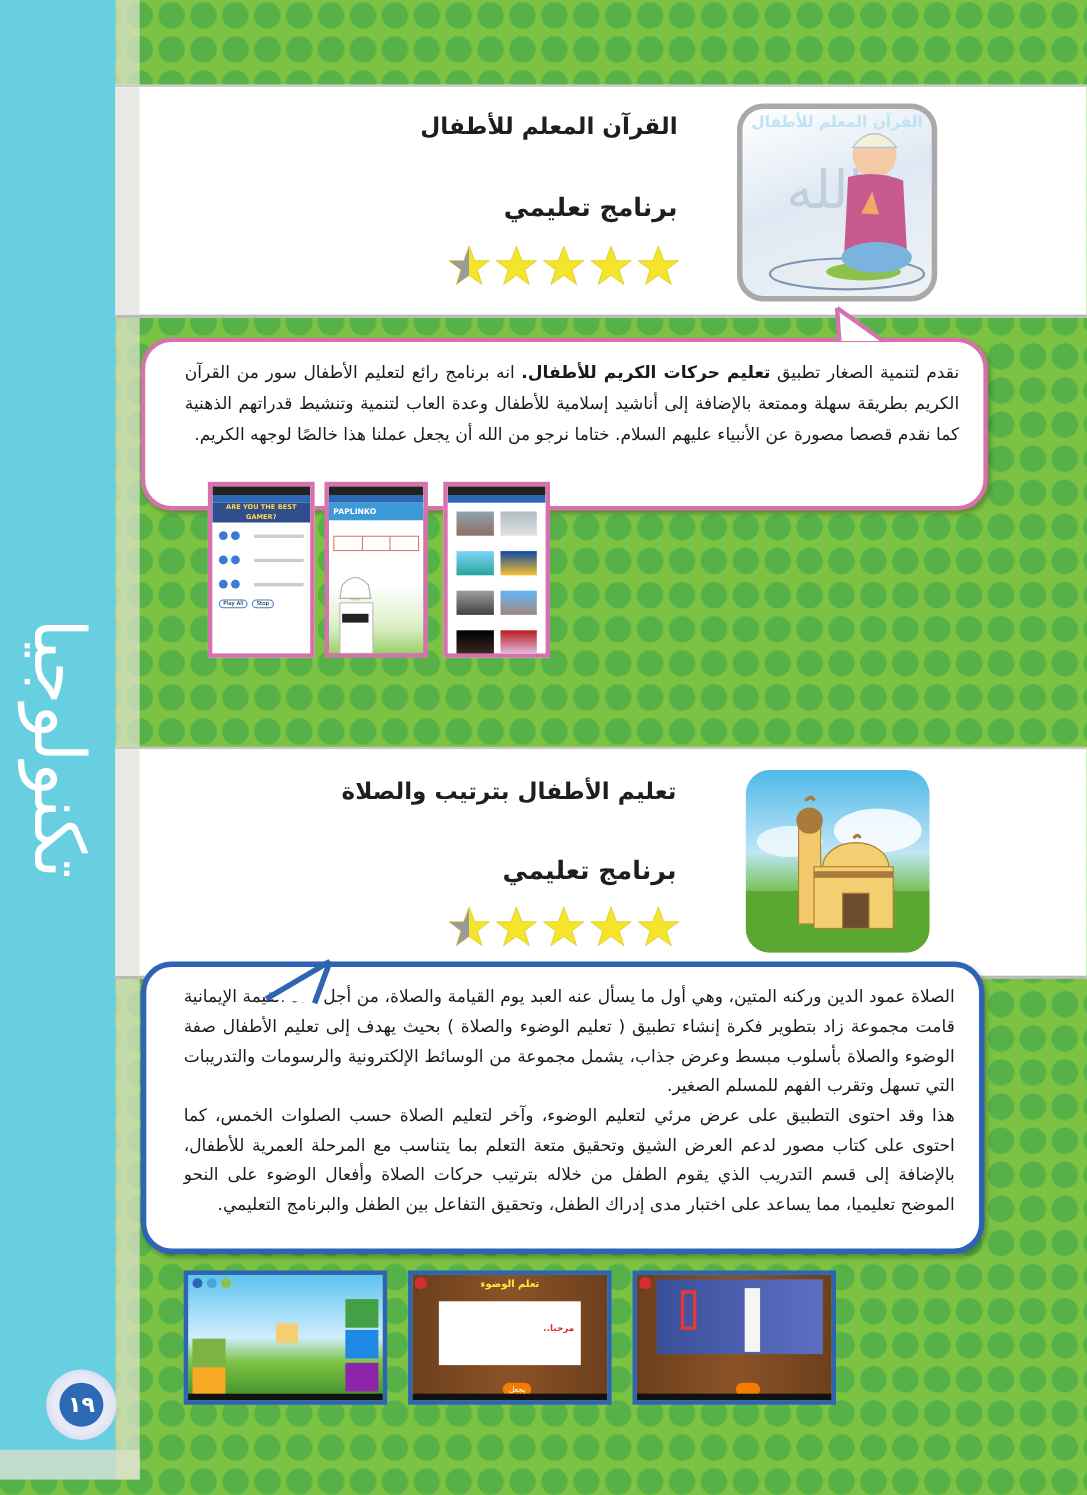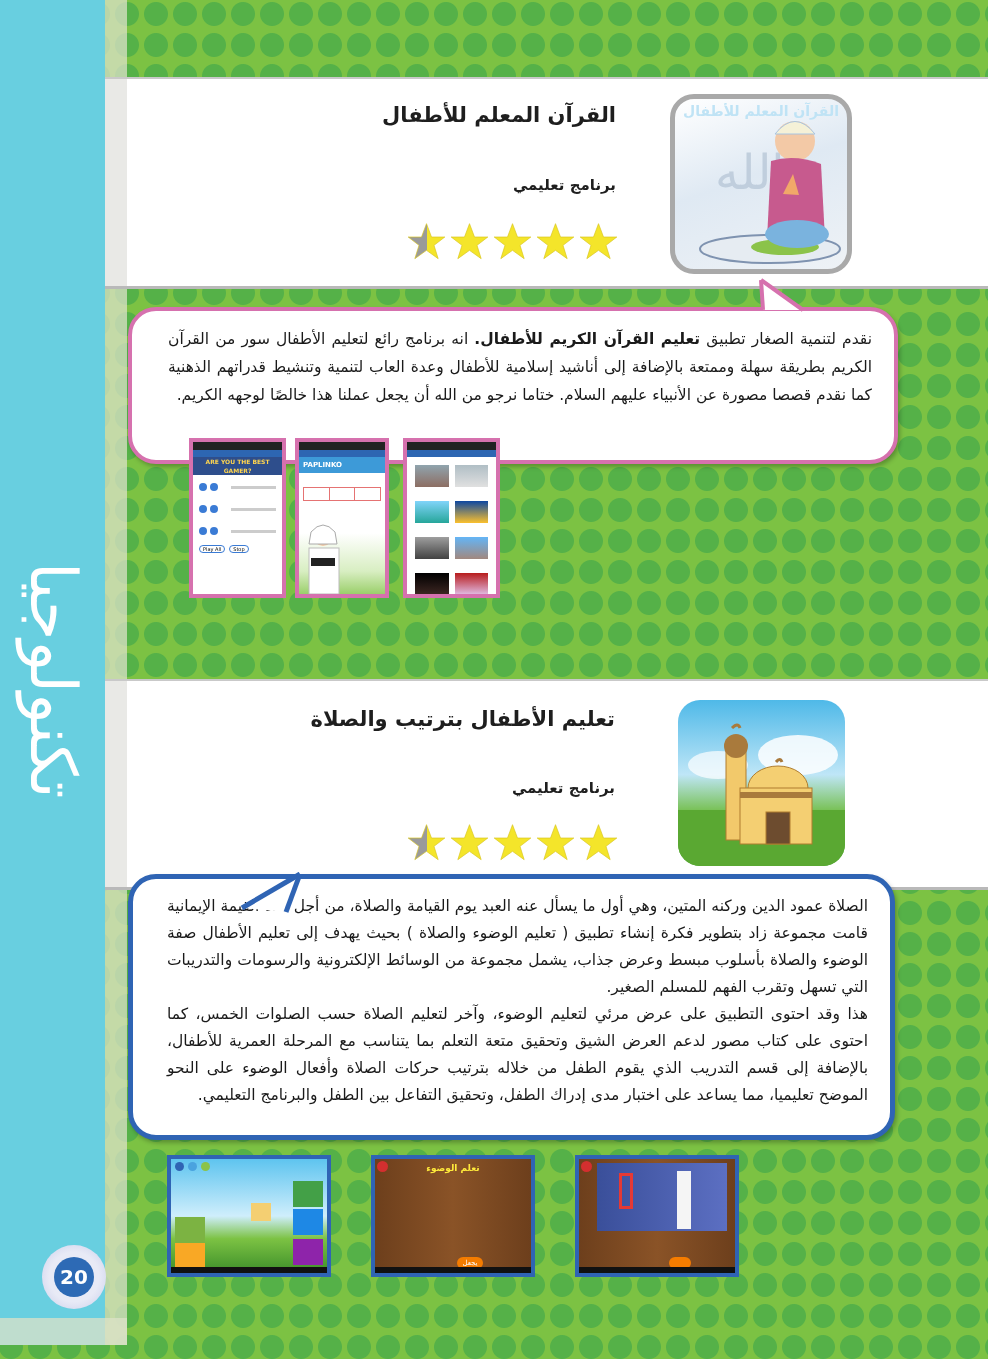--- a/index.html
+++ b/index.html
@@ -53,21 +53,21 @@
     background: #e9e9e6;
   }
   .band1 { top: 77px; height: 212px; }
   .band2 { top: 679px; height: 211px; }
 
   .app-title {
     position: absolute; font-size: 21px; font-weight: bold; color: #1e1e1e;
     direction: rtl; text-align: right; white-space: nowrap;
   }
   .app-sub {
-    position: absolute; font-size: 15px; font-weight: bold; color: #1e1e1e;
+    position: absolute; font-size: 23px; font-weight: bold; color: #1e1e1e;
     direction: rtl; text-align: right; white-space: nowrap;
   }
   .stars {
     position: absolute; display: flex; gap: 0; height: 40px;
   }
   .star { width: 43px; height: 40px; }
 
   .app-icon {
     position: absolute; border-radius: 22px; overflow: hidden;
   }
@@ -100,31 +100,31 @@
   }
   .callout p { text-align-last: right; }
   .callout b { font-weight: bold; }
 
   .shot {
     position: absolute; overflow: hidden;
   }
   .phone { top: 438px; width: 97px; height: 160px; border: 4px solid #d671ae; background: #fff; }
   .phone .bar { height: 8px; background: #222; }
   .phone .bar2 { height: 7px; background: #2d66b2; }
-  .tablet { top: 1155px; width: 164px; height: 122px; border: 4px solid #2f64b4; }
+  .tablet { top: 1155px; width: 185px; height: 122px; border: 4px solid #2f64b4; }
 </style>
 </head>
 <body>
 
 <div class="side-strip"></div>
 <div class="side-fade"></div>
 <div class="bottom-fade"></div>
 <div class="vertical-title">تكنولوجيا</div>
 <div class="page-number">
-  <div class="inner">20</div>
+  <div class="inner">١٩</div>
 </div>
 
 <div class="band band1"></div>
 
 <div class="app-icon icon1">
   <div style="position:absolute;top:4px;left:0;right:0;text-align:center;color:#bfe3f5;font-size:14px;font-weight:bold;direction:rtl;">القرآن المعلم للأطفال</div>
   <svg width="172" height="170" viewBox="0 0 172 170" style="position:absolute;left:0;top:0">
     <text x="40" y="90" font-size="48" fill="#b9c8d8" font-family="DejaVu Serif, serif" opacity="0.8">الله</text>
     <ellipse cx="95" cy="150" rx="70" ry="14" fill="#e6ecf2" stroke="#7f93b0" stroke-width="2"></ellipse>
     <ellipse cx="110" cy="148" rx="34" ry="8" fill="#8bc34a"></ellipse>
@@ -165,21 +165,21 @@
 
 <svg style="position:absolute;left:755px;top:278px;z-index:3" width="60" height="36" viewBox="0 0 60 36">
   <polygon points="6,2 48,32 8,32" fill="#ffffff"></polygon>
   <polyline points="6,2 8,32" stroke="#d671ae" stroke-width="4" fill="none"></polyline>
   <polyline points="6,2 48,32" stroke="#d671ae" stroke-width="4" fill="none"></polyline>
 </svg>
 
 <div class="callout callout1">
   <p>
     <span>نقدم لتنمية الصغار تطبيق</span>
-    <b>تعليم القرآن الكريم للأطفال.</b>
+    <b>تعليم حركات الكريم للأطفال.</b>
     <span> انه برنامج رائع لتعليم الأطفال سور من القرآن الكريم بطريقة سهلة وممتعة بالإضافة إلى أناشيد إسلامية للأطفال وعدة العاب لتنمية وتنشيط قدراتهم الذهنية كما نقدم قصصا مصورة عن الأنبياء عليهم السلام. ختاما نرجو من الله أن يجعل عملنا هذا خالصًا لوجهه الكريم.</span>
   </p>
 </div>
 
 <div class="shot phone" style="left:189px;">
   <div class="bar"></div>
     <div class="bar2"></div>
   <div style="height:18px;background:#2e4e8c;color:#ffd54f;font-size:6px;font-weight:bold;text-align:center;line-height:9px;">ARE YOU THE BEST GAMER?</div>
   <div style="padding:8px 6px;">
     <div style="display:flex;align-items:center;gap:3px;margin-bottom:14px;">
@@ -303,20 +303,23 @@
   <div style="position:absolute;right:4px;top:22px;width:30px;height:26px;background:#43a047;"></div>
   <div style="position:absolute;right:4px;top:50px;width:30px;height:26px;background:#1e88e5;"></div>
   <div style="position:absolute;right:4px;top:80px;width:30px;height:26px;background:#8e24aa;"></div>
   <div style="position:absolute;left:80px;top:44px;width:20px;height:18px;background:#f4cf72;"></div>
   <div style="position:absolute;left:0;right:0;bottom:0;height:6px;background:#111;"></div>
 </div>
 
 <div class="shot tablet" style="left:371px;background:linear-gradient(90deg,#6d3f1c,#8a5327,#6d3f1c);">
   <span style="position:absolute;left:2px;top:2px;width:11px;height:11px;border-radius:50%;background:#d32f2f;"></span>
   <div style="position:absolute;left:0;right:0;top:4px;text-align:center;color:#ffeb3b;font-size:9px;font-weight:bold;direction:rtl;">تعلم الوضوء</div>
+  <div style="position:absolute;left:24px;right:24px;top:24px;height:58px;background:#fff;padding:20px 6px 0;">
+    <div style="color:#d32f2f;font-size:8px;font-weight:bold;direction:rtl;text-align:right;">مرحبا..</div>
+  </div>
   <div style="position:absolute;left:82px;top:98px;width:26px;height:12px;border-radius:6px;background:#f57c00;color:#fff;font-size:7px;text-align:center;line-height:12px;">يجعل</div>
   <div style="position:absolute;left:0;right:0;bottom:0;height:6px;background:#111;"></div>
 </div>
 
 <div class="shot tablet" style="left:575px;background:linear-gradient(90deg,#6d3f1c,#8a5327,#6d3f1c);">
   <span style="position:absolute;left:2px;top:2px;width:11px;height:11px;border-radius:50%;background:#d32f2f;"></span>
   <div style="position:absolute;left:18px;right:8px;top:4px;height:68px;background:linear-gradient(90deg,#3a4f9a,#5c6fc2);">
     <div style="position:absolute;left:22px;top:10px;width:14px;height:36px;border:3px solid #e53935;"></div>
     <div style="position:absolute;left:80px;top:8px;width:14px;height:58px;background:#f5f5f5;"></div>
   </div>

